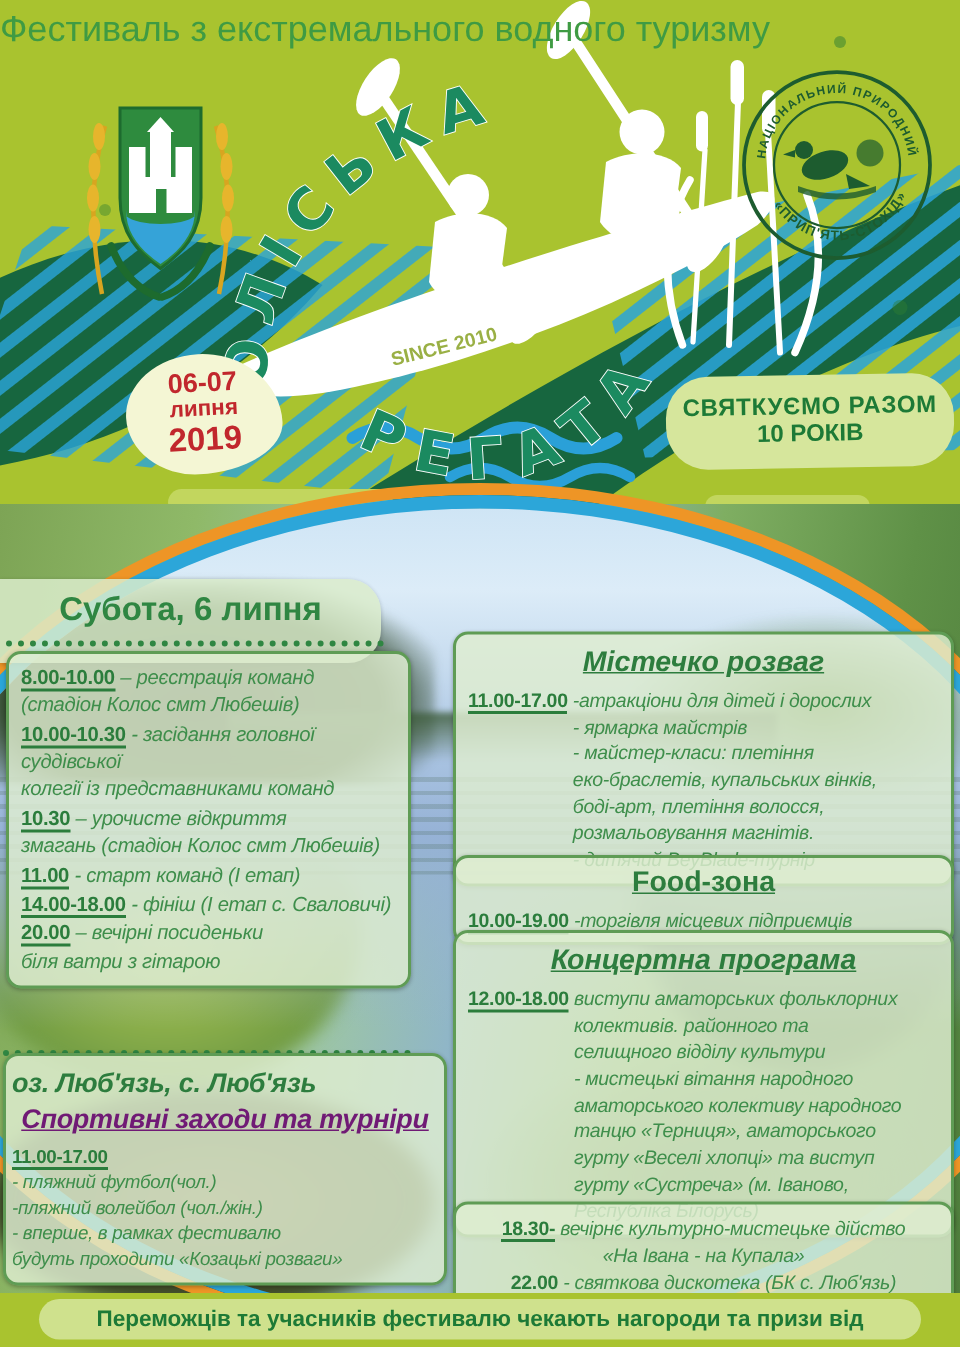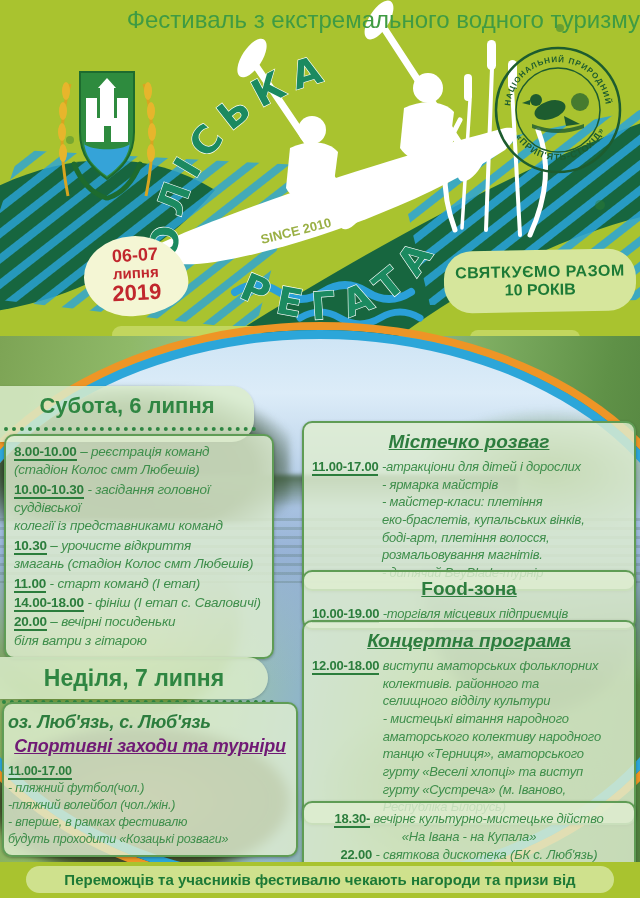--- a/index.html
+++ b/index.html
@@ -1,19 +1,19 @@
 <!DOCTYPE html>
 <html><head>
 <meta charset="utf-8">
 <style>
   html,body{margin:0;padding:0;background:#666;}
   #poster{position:relative;width:640px;height:898px;margin:0 auto;overflow:hidden;
           background:#a9c32f;font-family:"Liberation Sans",sans-serif;}
   
-  .festival-title{position:absolute;top:6px;left:0;right:0;text-align:right;
+  .festival-title{position:absolute;top:6px;left:0;right:0;text-align:left;
     font-size:24px;color:#3f9b43;letter-spacing:0px;font-weight:normal;}
   .deco{position:absolute;left:0;top:0;}
   .emblem{position:absolute;}
   
   .date-blob{position:absolute;left:84px;top:236px;width:104px;height:80px;
     background:#f4f6d4;border-radius:48% 52% 55% 45% / 50% 60% 40% 50%;
     transform:rotate(-3deg);text-align:center;color:#c1272d;font-weight:bold;line-height:1.05;padding-top:10px;box-sizing:border-box;}
   .date-blob .l1{font-size:18px;}
   .date-blob .l2{font-size:15px;}
   .date-blob .l3{font-size:22px;}
@@ -229,21 +229,20 @@
       <div class="sline"><span class="time">10.00-10.30</span> <span class="desc">- засідання головної суддівської
 колегії  із представниками команд</span></div>
       <div class="sline"><span class="time">10.30</span> <span class="desc">– урочисте відкриття
 змагань (стадіон Колос смт Любешів)</span></div>
       <div class="sline"><span class="time">11.00</span> <span class="desc">- старт команд (І етап)</span></div>
       <div class="sline"><span class="time">14.00-18.00</span> <span class="desc">- фініш (І етап с. Сваловичі)</span></div>
       <div class="sline"><span class="time">20.00</span> <span class="desc">– вечірні посиденьки
 біля ватри з гітарою</span></div>
     </div>
 
-  <div class="col-header" style="left:0;top:657px;width:268px;height:42px;line-height:42px;font-size:23px;">Неділя, 7 липня</div>
   <div class="dots" style="left:2px;top:700px;width:272px;"></div>
   <div class="card indent" id="sun-card">
     <div class="loc">оз. Люб'язь, с. Люб'язь</div>
     <div class="sub">Спортивні заходи та турніри</div>
     <div>
         <div class="sline"><span class="time">11.00-17.00</span> <span class="desc">- пляжний футбол(чол.)
 -пляжний волейбол (чол./жін.)
 - вперше, в рамках фестивалю
 будуть проходити «Козацькі розваги»</span></div>
       </div>

